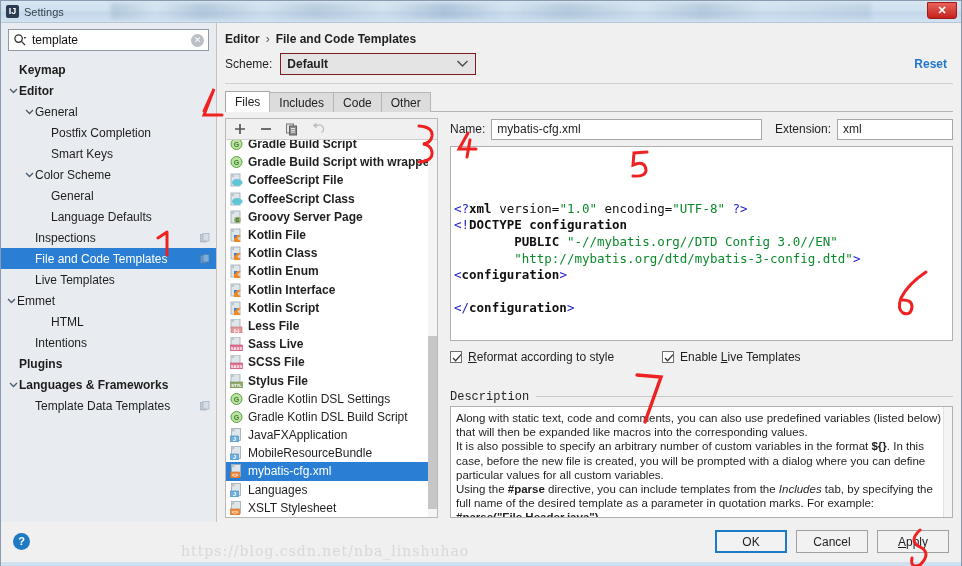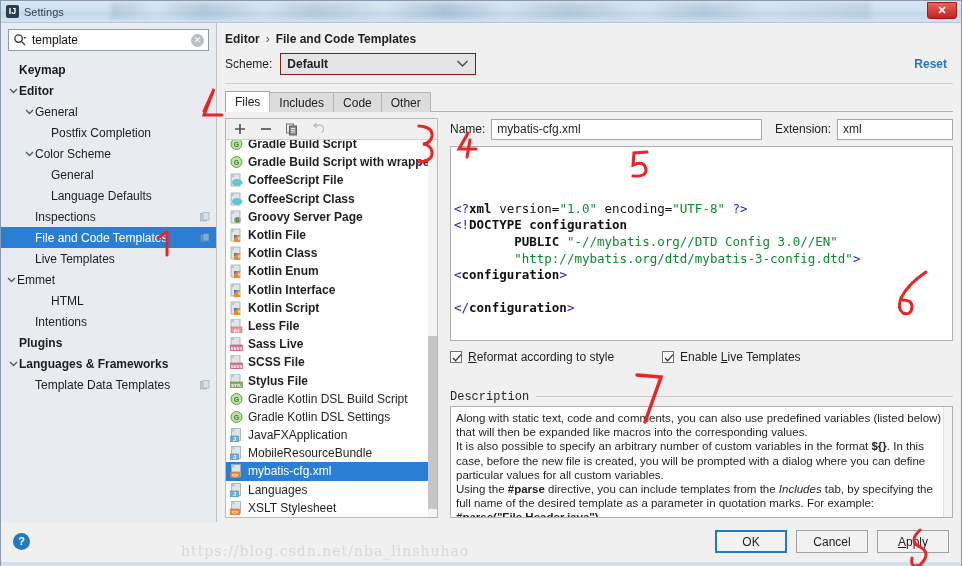--- a/index.html
+++ b/index.html
@@ -243,20 +243,24 @@
               <span class="tw">
                 <svg width="11" height="11" viewBox="0 0 11 11">
                   <path d="M2 4 L5.5 7.5 L9 4" fill="none" stroke="#4a5a6a" stroke-width="1.3"></path>
                 </svg>
               </span>
               <span class="tree-label">General</span>
             </div>
             <div class="tree-item" style="padding-left: 38px;">
               <span class="tw"></span>
               <span class="tree-label">Postfix Completion</span>
+            </div>
+            <div class="tree-item" style="padding-left: 38px;">
+              <span class="tw"></span>
+              <span class="tree-label">Smart Keys</span>
             </div>
             <div class="tree-item" style="padding-left: 22px;">
               <span class="tw">
                 <svg width="11" height="11" viewBox="0 0 11 11">
                   <path d="M2 4 L5.5 7.5 L9 4" fill="none" stroke="#4a5a6a" stroke-width="1.3"></path>
                 </svg>
               </span>
               <span class="tree-label">Color Scheme</span>
             </div>
             <div class="tree-item" style="padding-left: 38px;">
@@ -543,30 +547,30 @@
                     </span>
                     <span>Stylus File</span>
                   </div>
                   <div class="litem">
                     <span class="fico">
                       <svg width="13" height="14" viewBox="0 0 13 14">
                         <circle cx="6.5" cy="7" r="5.5" fill="#b9e3a0" stroke="#5fa043" stroke-width="1"></circle>
                         <text x="6.5" y="10" font-size="7" font-family="sans-serif" font-weight="bold" fill="#3f7a2c" text-anchor="middle">G</text>
                       </svg>
                     </span>
-                    <span>Gradle Kotlin DSL Build Script</span>
+                    <span>Gradle Kotlin DSL Settings</span>
                   </div>
                   <div class="litem">
                     <span class="fico">
                       <svg width="13" height="14" viewBox="0 0 13 14">
                         <circle cx="6.5" cy="7" r="5.5" fill="#b9e3a0" stroke="#5fa043" stroke-width="1"></circle>
                         <text x="6.5" y="10" font-size="7" font-family="sans-serif" font-weight="bold" fill="#3f7a2c" text-anchor="middle">G</text>
                       </svg>
                     </span>
-                    <span>Gradle Kotlin DSL Settings</span>
+                    <span>Gradle Kotlin DSL Build Script</span>
                   </div>
                   <div class="litem">
                     <span class="fico">
                       <svg width="13" height="14" viewBox="0 0 13 14">
                         <rect x="1.5" y="0.5" width="9" height="12" fill="#dfe6ea" stroke="#9aa8b2" stroke-width=".8"></rect>
                         <path d="M1.5 .5 L4.5 .5 L4.5 3.5 L1.5 3.5Z" fill="#b9c6ce"></path>
                         <rect x="0.5" y="8" width="8" height="6" fill="#6fb0e0" stroke="#3f86bd" stroke-width=".6"></rect>
                         <text x="4.5" y="12.8" font-size="5.5" font-family="sans-serif" font-weight="bold" fill="#fff" text-anchor="middle">J</text>
                       </svg>
                     </span>

